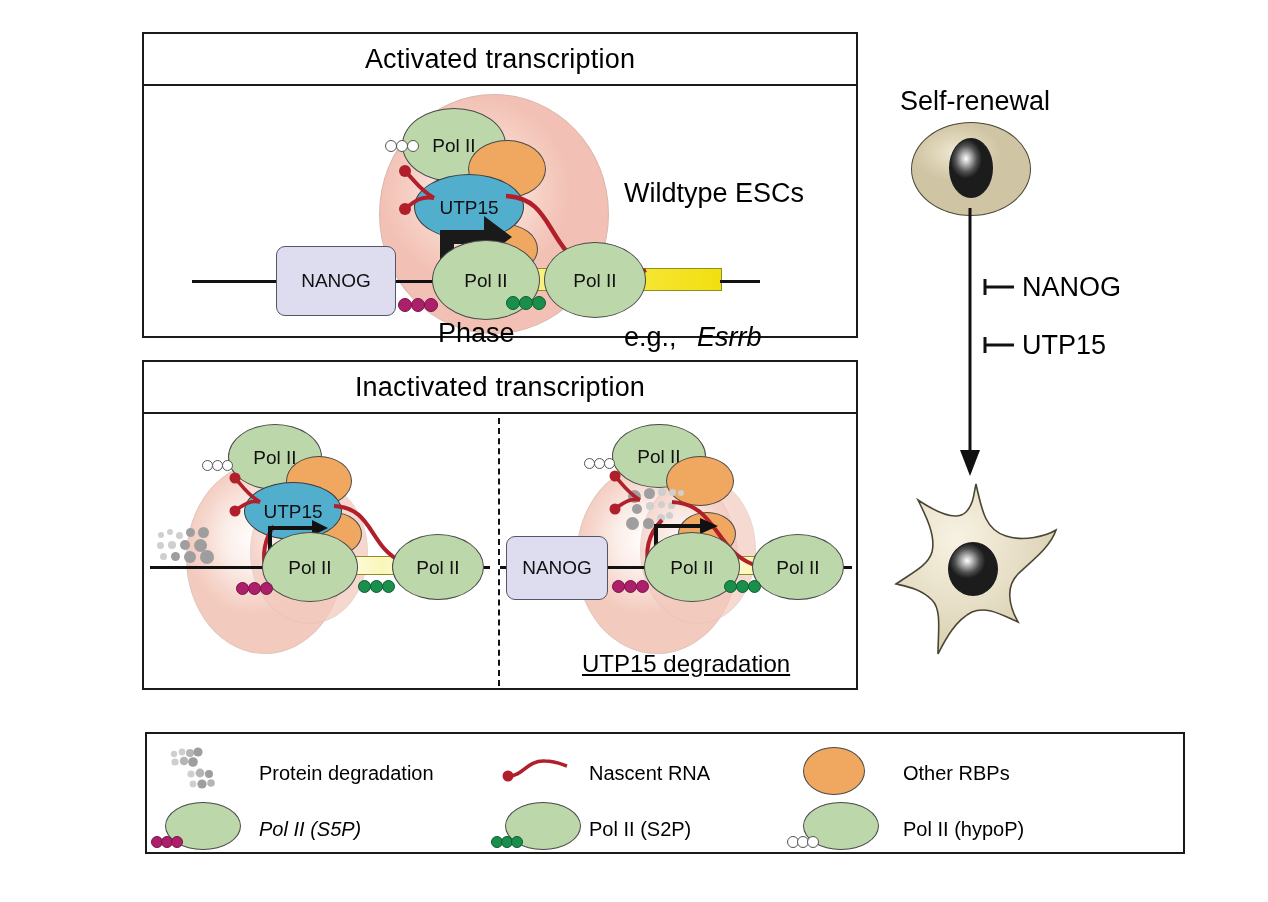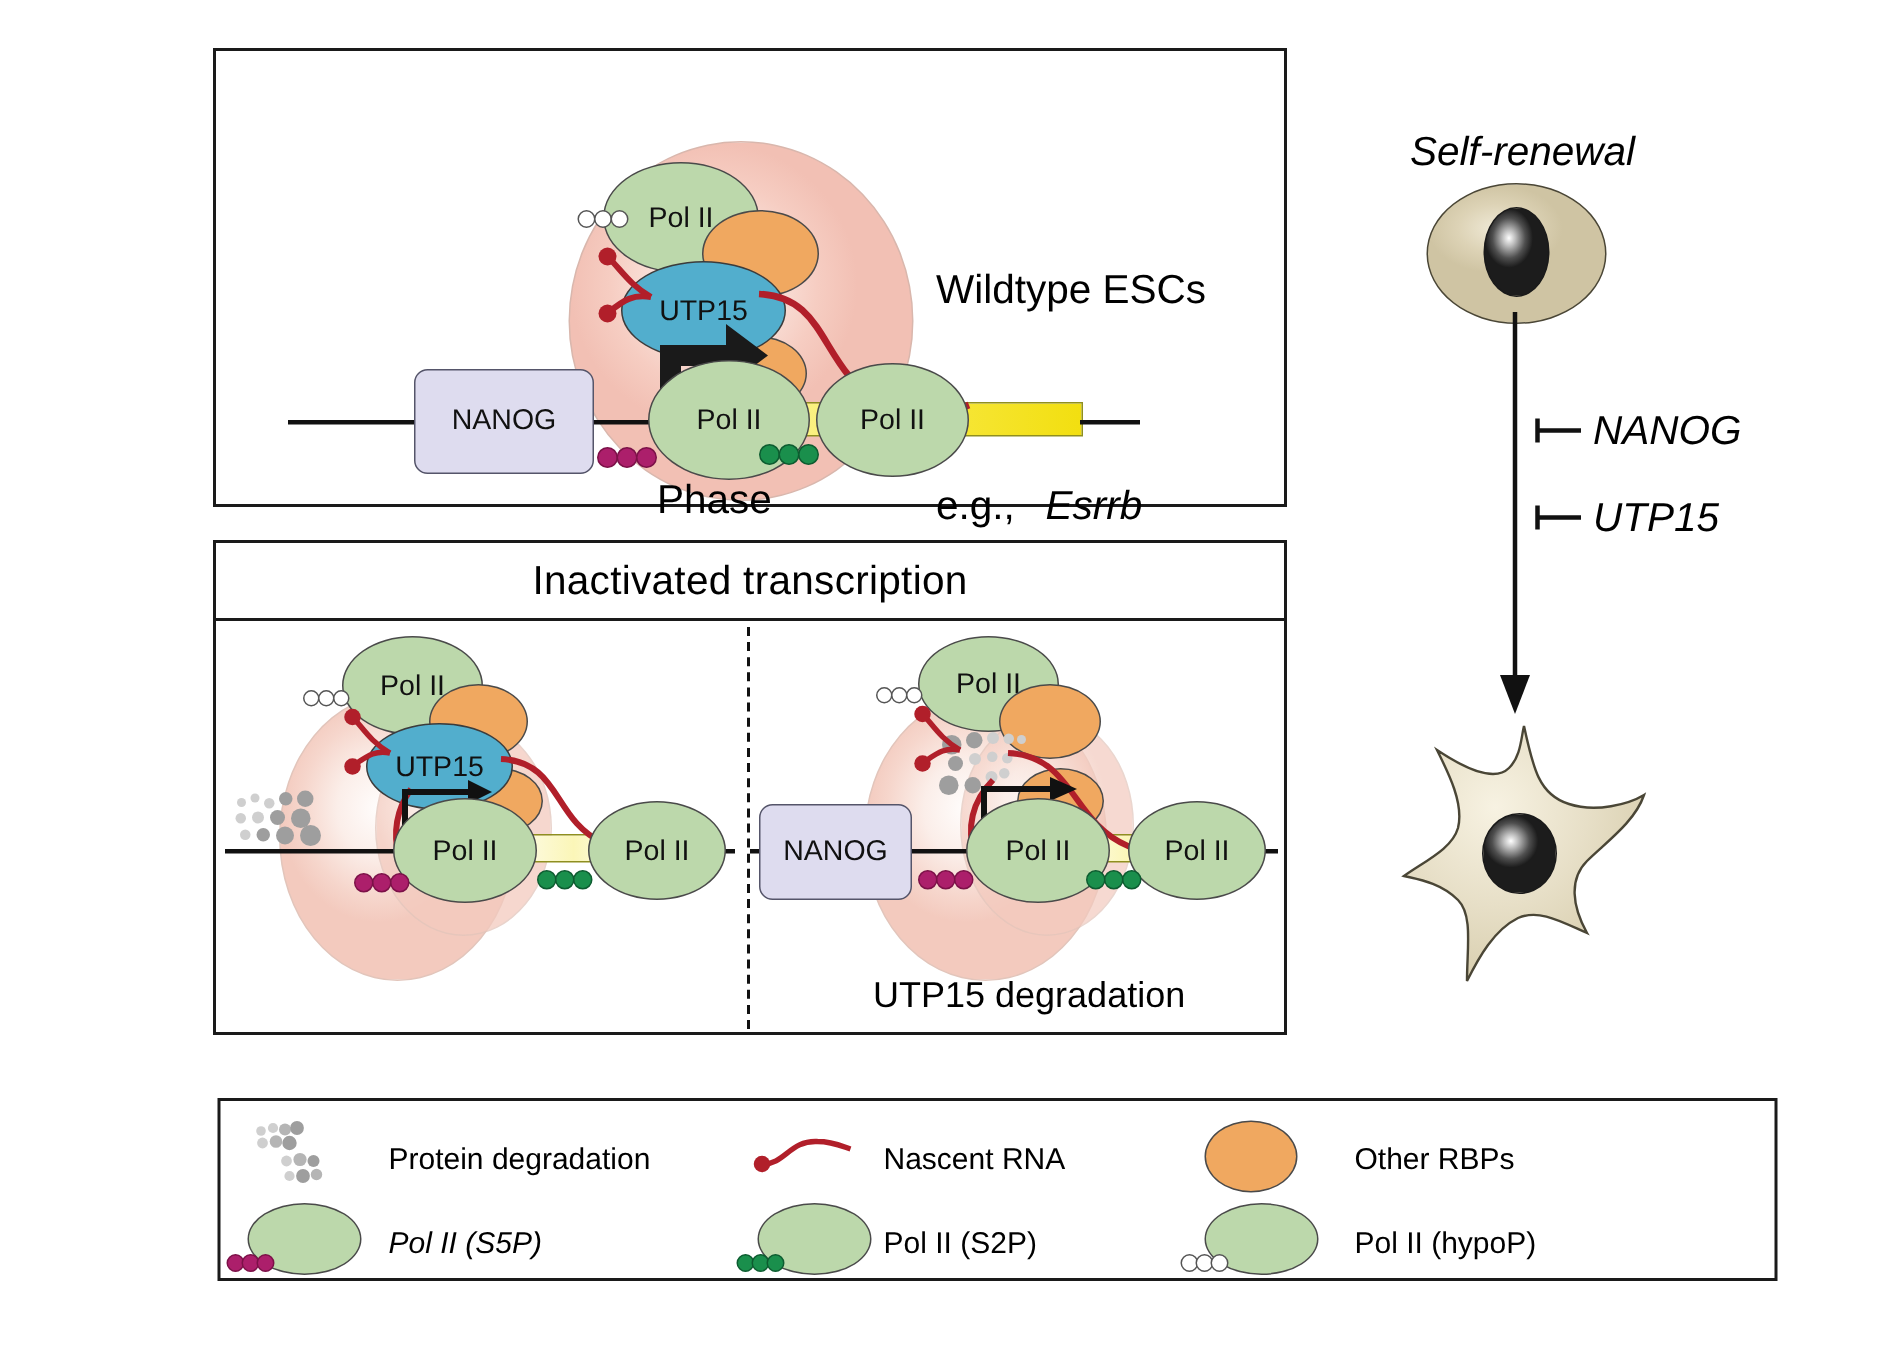--- a/index.html
+++ b/index.html
@@ -79,20 +79,23 @@
   .legend-ell{position:absolute;border-radius:50%;box-sizing:border-box;}
   .legend-text{position:absolute;font-size:20px;white-space:nowrap;}
 </style>
 </head>
 <body>
 
 <div class="stage">
 
   <div class="panel" style="left:142px;top:32px;width:716px;height:306px;">
 
+    <div class="panel-header">
+      <span>Activated transcription</span>
+    </div>
 
     <div class="panel-body">
 
       <div class="phase" style="left:235px;top:8px;width:228px;height:238px;"></div>
 
       <div class="dna" style="left:48px;top:194px;width:452px;"></div>
 
       <div class="genebar full" style="left:312px;top:182px;width:266px;height:23px;"></div>
       <div class="dna" style="left:576px;top:194px;width:40px;"></div>
 
@@ -294,26 +297,26 @@
         <div class="ctd s5p" style="left:124px;top:166px;width:13px;height:13px;"></div>
         <div class="ctd s5p" style="left:136px;top:166px;width:13px;height:13px;"></div>
 
         <div class="ellipse polii" style="left:252px;top:120px;width:92px;height:66px;">
           <span>Pol II</span>
         </div>
         <div class="ctd s2p" style="left:224px;top:166px;width:13px;height:13px;"></div>
         <div class="ctd s2p" style="left:236px;top:166px;width:13px;height:13px;"></div>
         <div class="ctd s2p" style="left:248px;top:166px;width:13px;height:13px;"></div>
 
-        <div class="label lbl-24" style="left:82px;top:236px;">UTP15 degradation</div>
+        <div class="label lbl-24" style="left:82px;top:236px;text-decoration:underline;">UTP15 degradation</div>
       </div>
     </div>
   </div>
 
-  <div class="abs" style="left:916px;top:80px;width:300px;height:620px;font-style:italic;">
+  <div class="abs" style="left:876px;top:80px;width:300px;height:620px;">
 
     <div class="label lbl-27" style="left:24px;top:6px;">Self-renewal</div>
 
     <div class="cell-round" style="left:35px;top:42px;width:118px;height:92px;"></div>
     <div class="nucleus" style="left:73px;top:58px;width:42px;height:58px;"></div>
 
     <svg class="abs" style="left:76px;top:128px;width:40px;height:272px;" viewBox="0 0 40 272">
       <path d="M18 0 L18 246" stroke="#111" stroke-width="3" fill="none"></path>
       <path d="M8 242 L18 268 L28 242 Z" fill="#111"></path>
     </svg>

